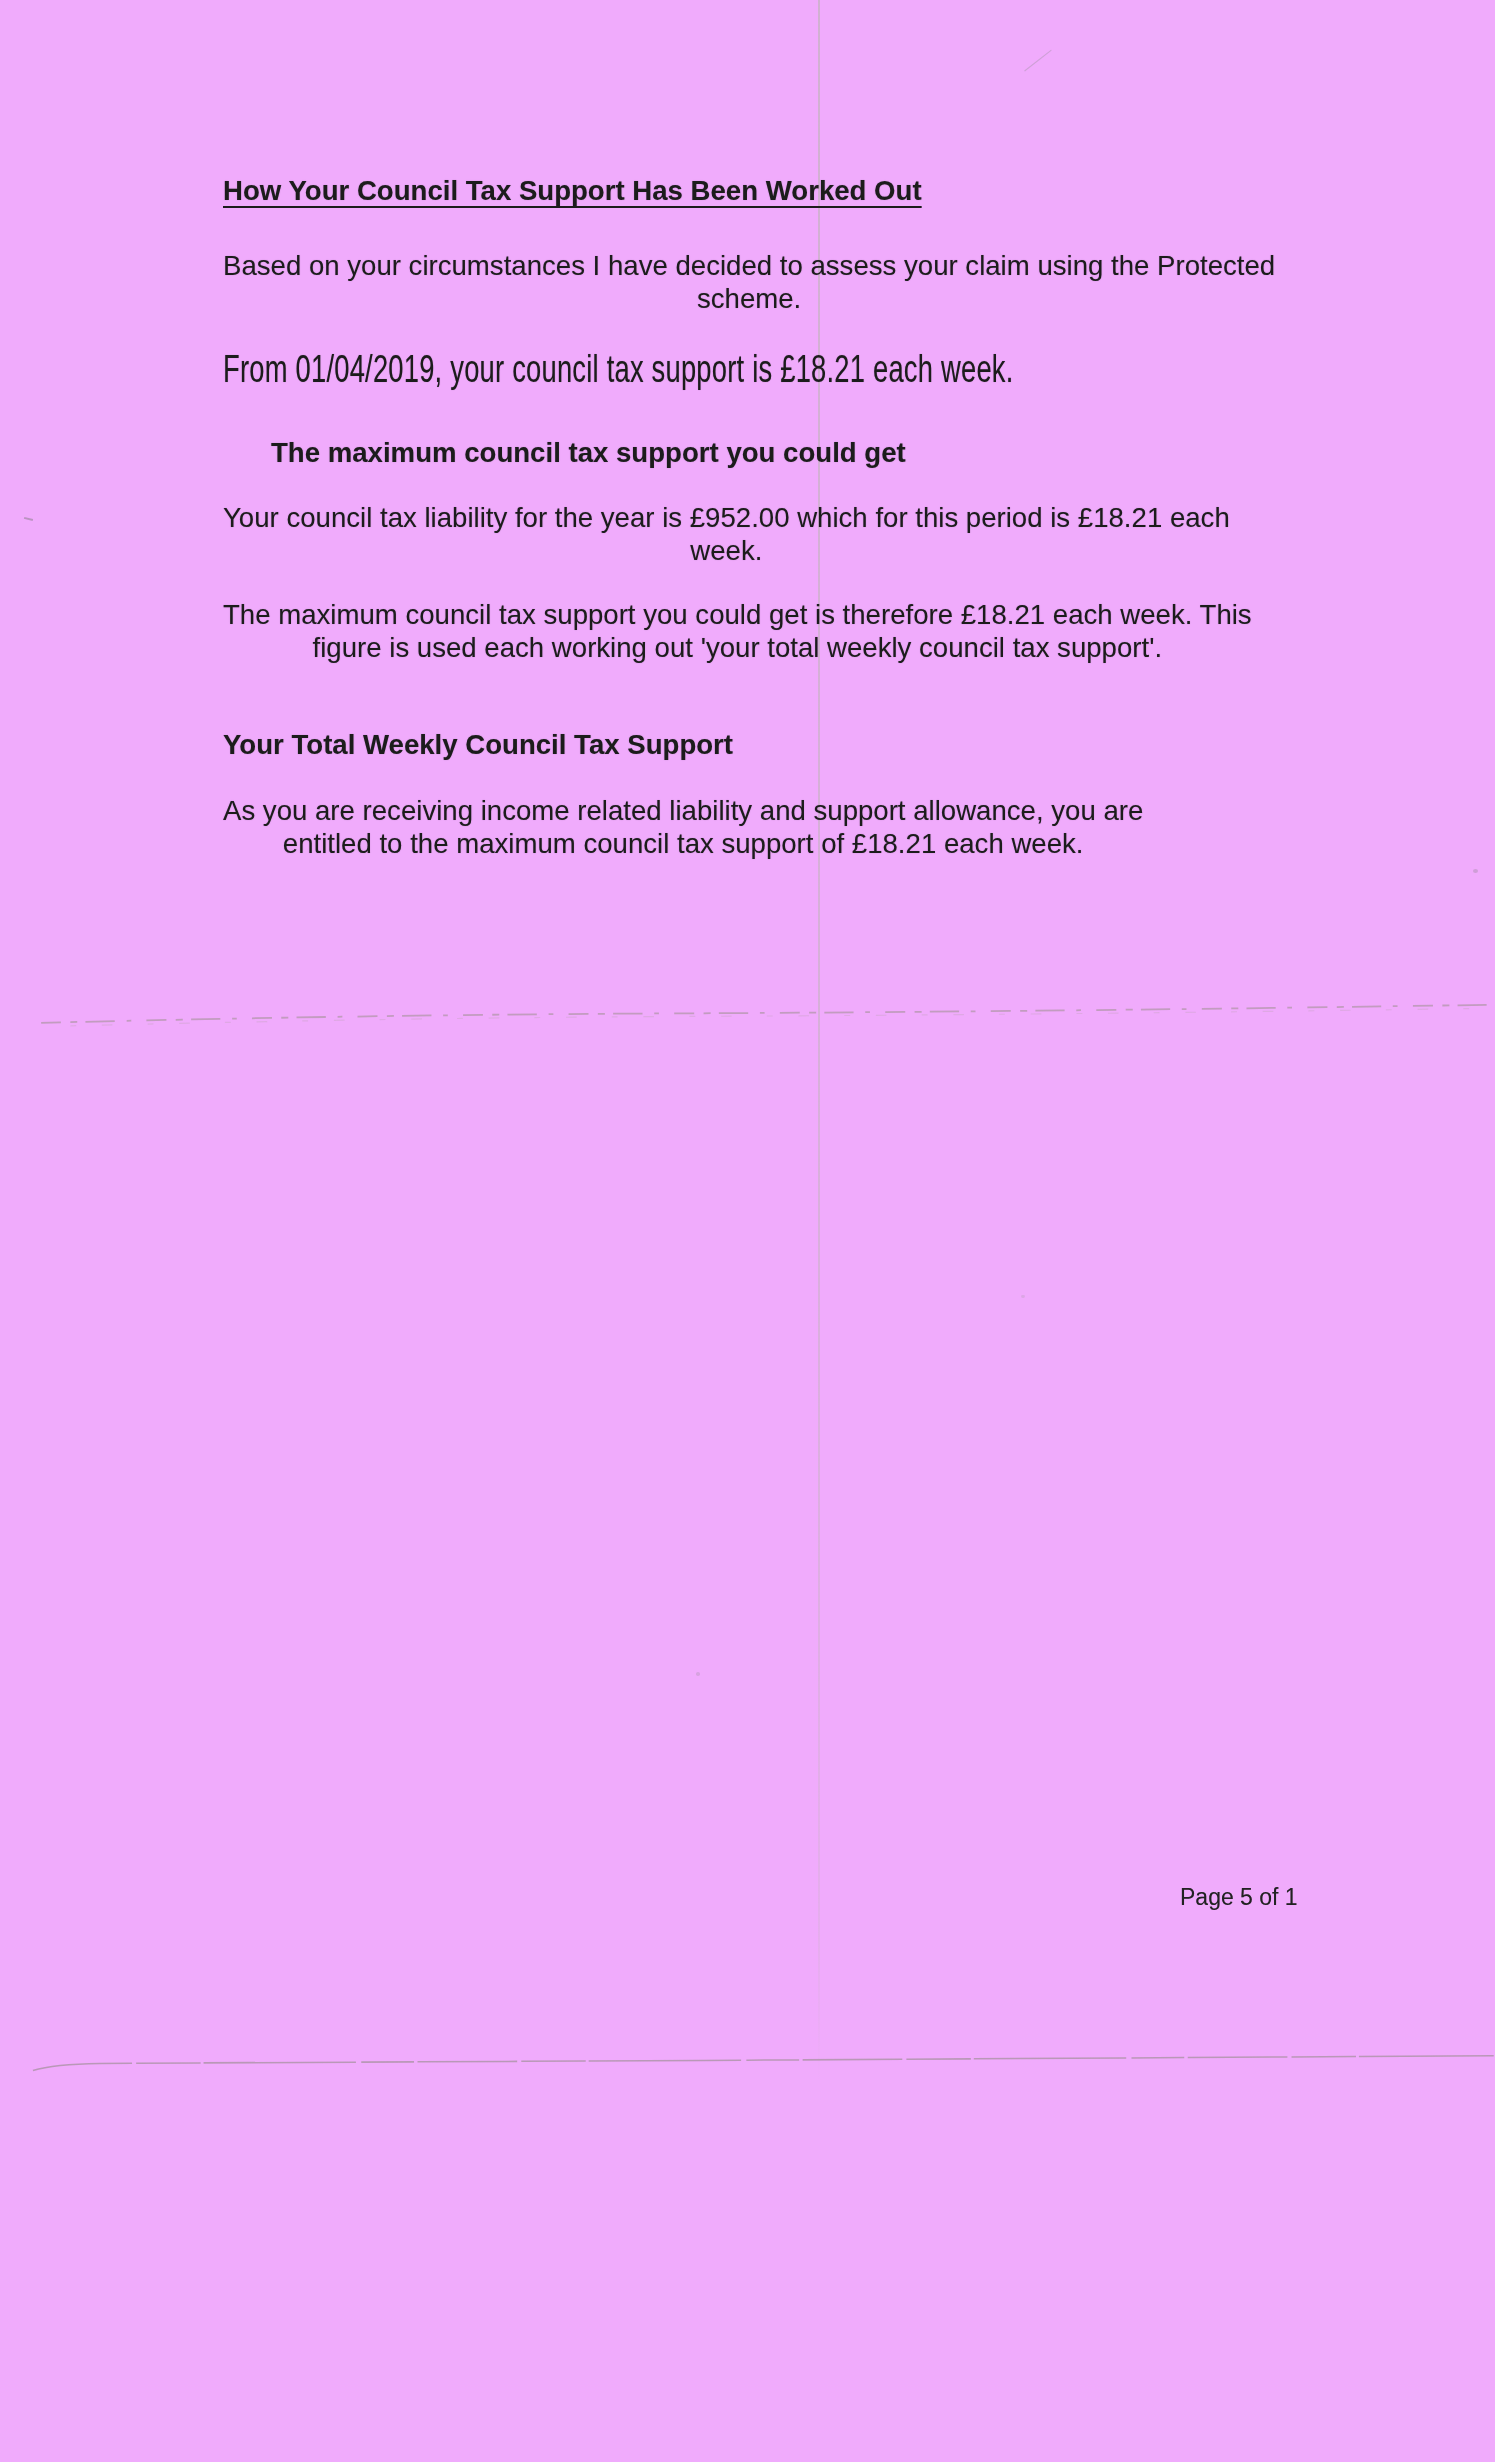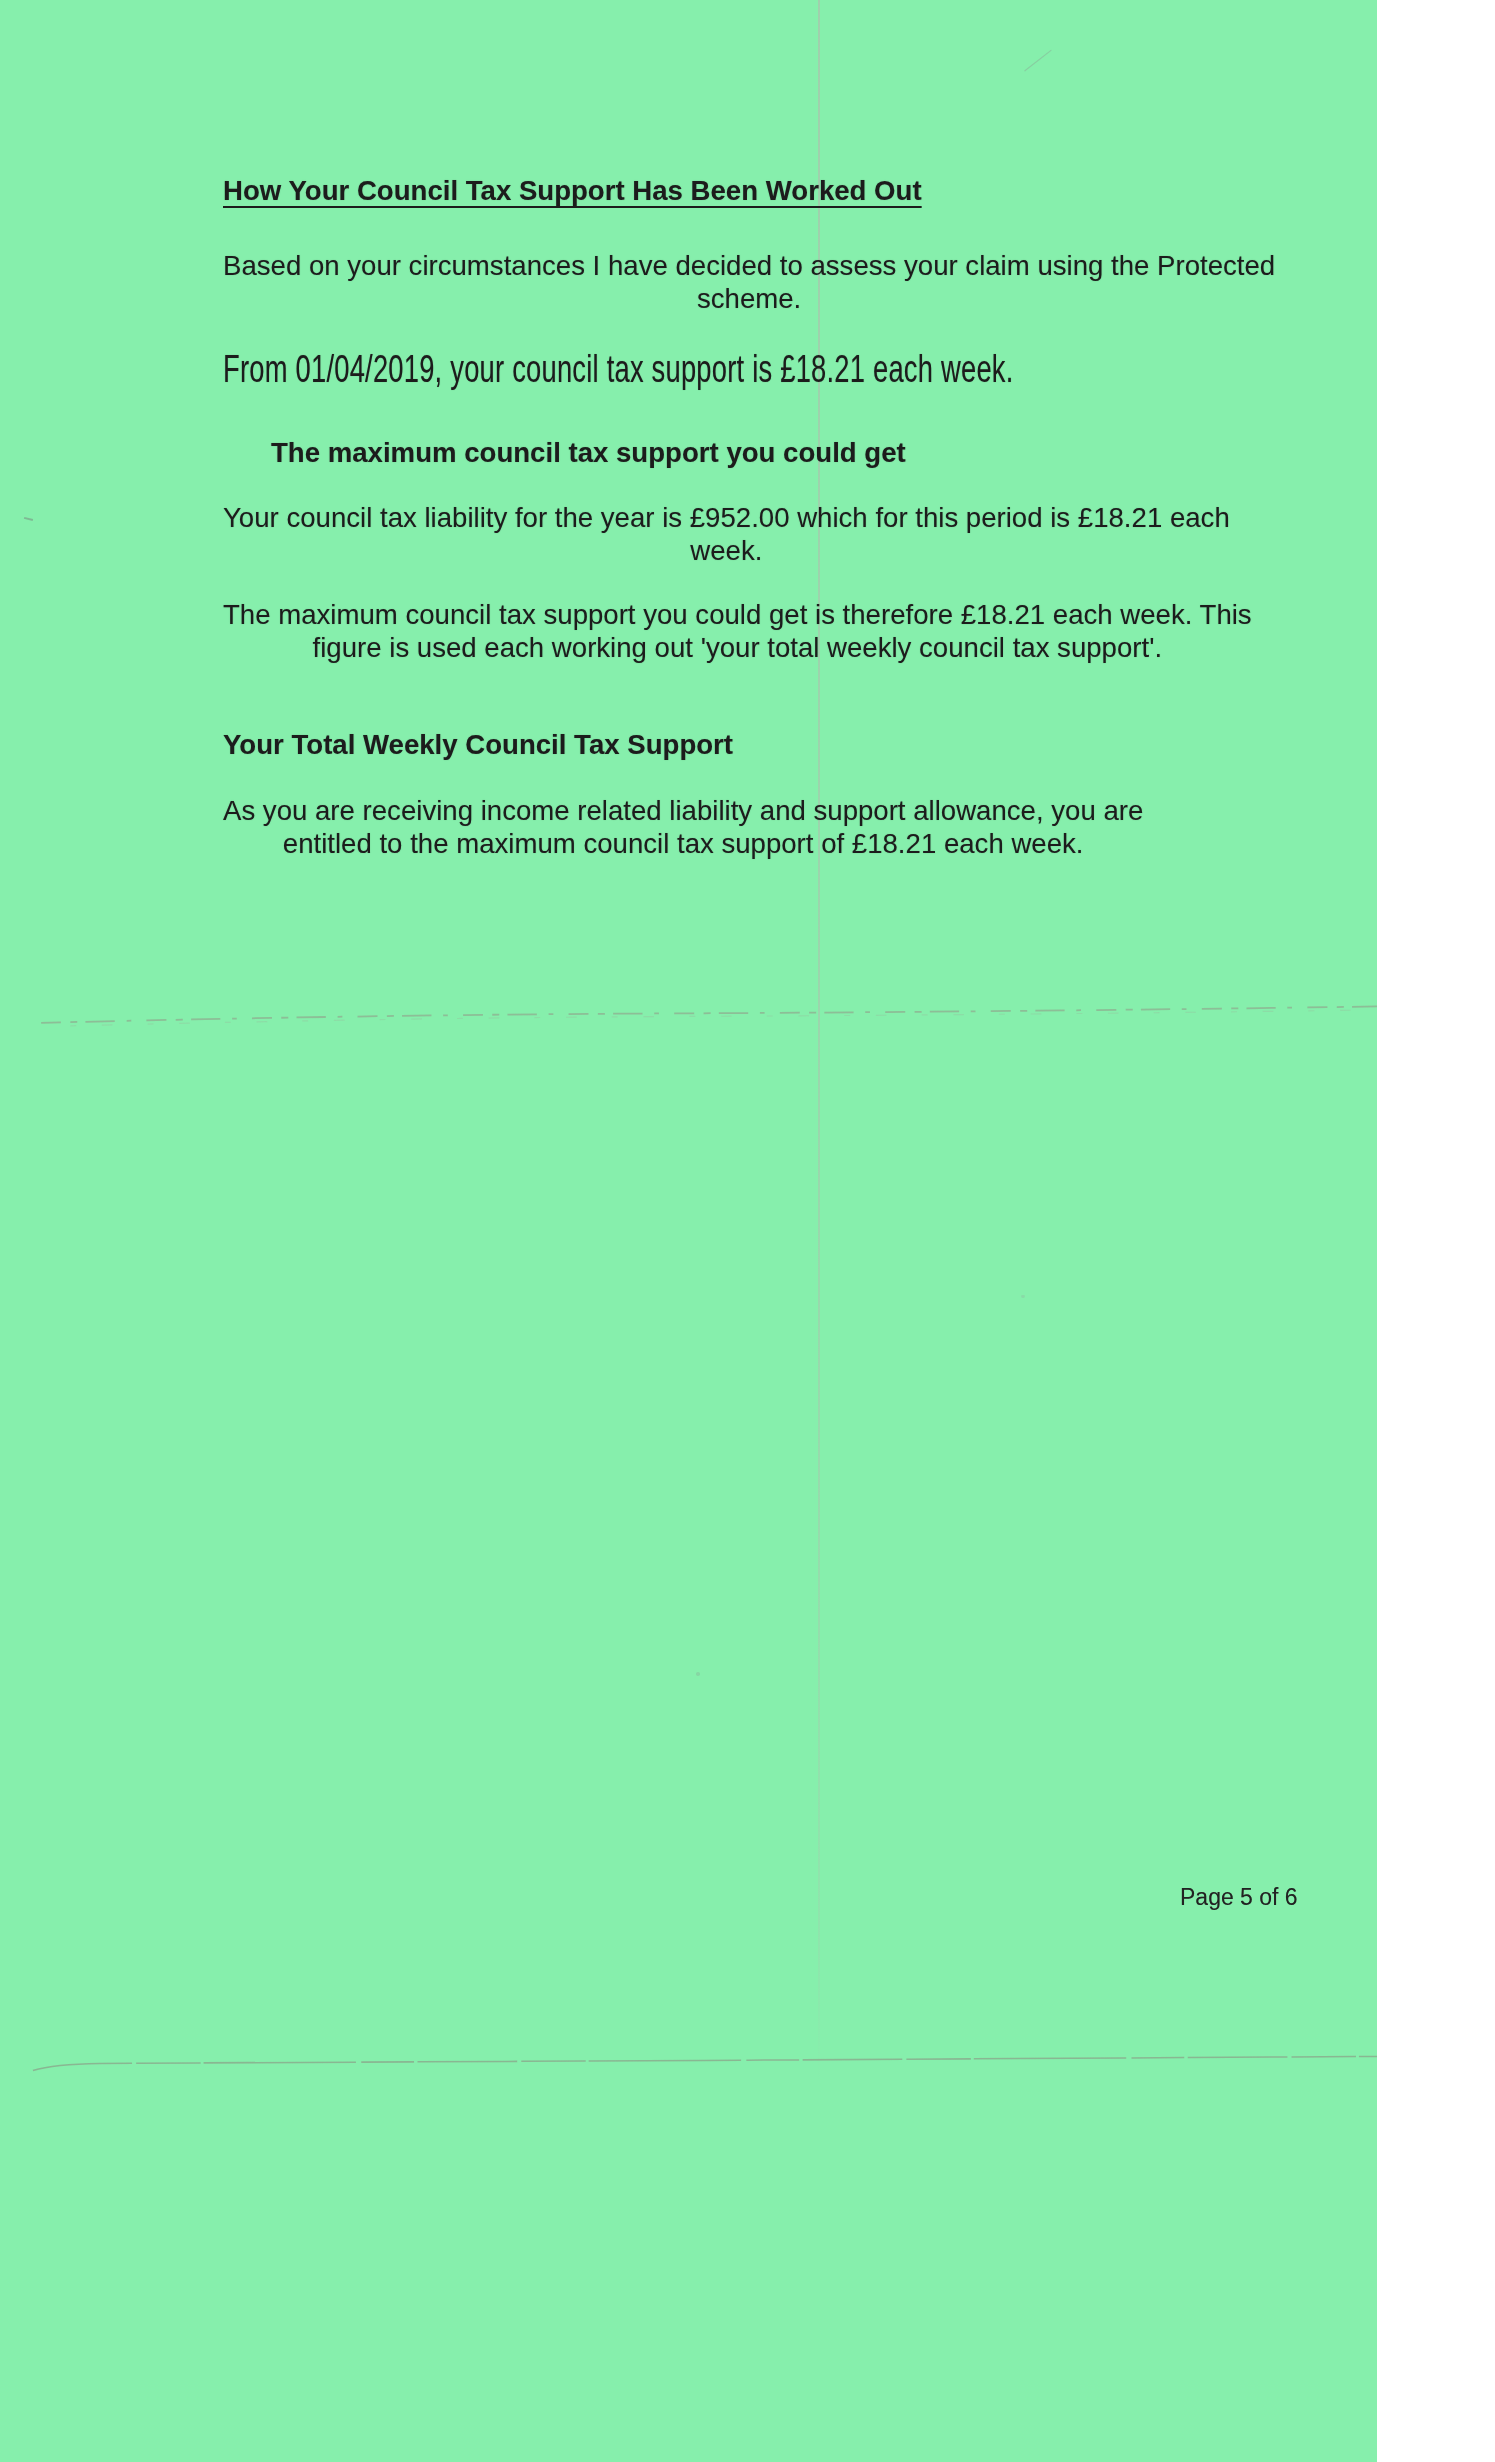--- a/index.html
+++ b/index.html
@@ -2,23 +2,23 @@
 <html style="font-size:9.4px"><head>
 <meta charset="utf-8">
 <style>
   html, body {
     margin: 0;
     padding: 0;
     background: #ffffff;
   }
   .sheet {
     position: relative;
-    width: 1377px;
+    width: 1495px;
     height: 2462px;
-    background: #86efac;
+    background: #f0abfc;
     overflow: hidden;
     font-family: "Liberation Sans", sans-serif;
     color: #1c1c1c;
   }
   
   .vfold {
     position: absolute;
     left: 818px;
     top: 0;
     width: 1.8px;
@@ -178,16 +178,16 @@
     <span class="ln">figure is used each working out 'your total weekly council tax support'.</span>
   </p>
 
   <h2 class="txt subhead h-total">Your Total Weekly Council Tax Support</h2>
 
   <p class="txt para p-esa">
     <span class="ln">As you are receiving income related liability and support allowance, you are</span>
     <span class="ln">entitled to the maximum council tax support of £18.21 each week.</span>
   </p>
 
-  <div class="page-num">Page 5 of 6</div>
+  <div class="page-num">Page 5 of 1</div>
 
 </div>
 
 
 </body></html>

